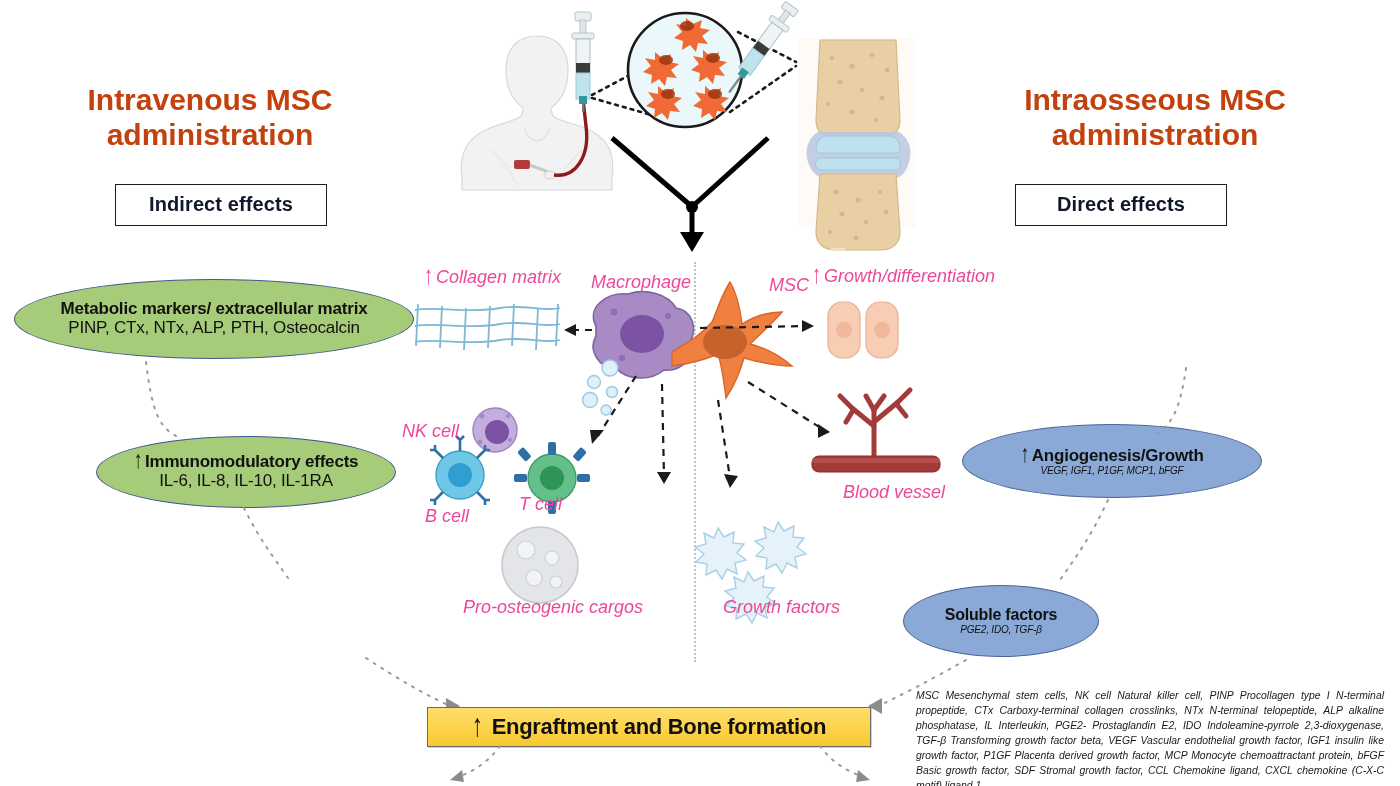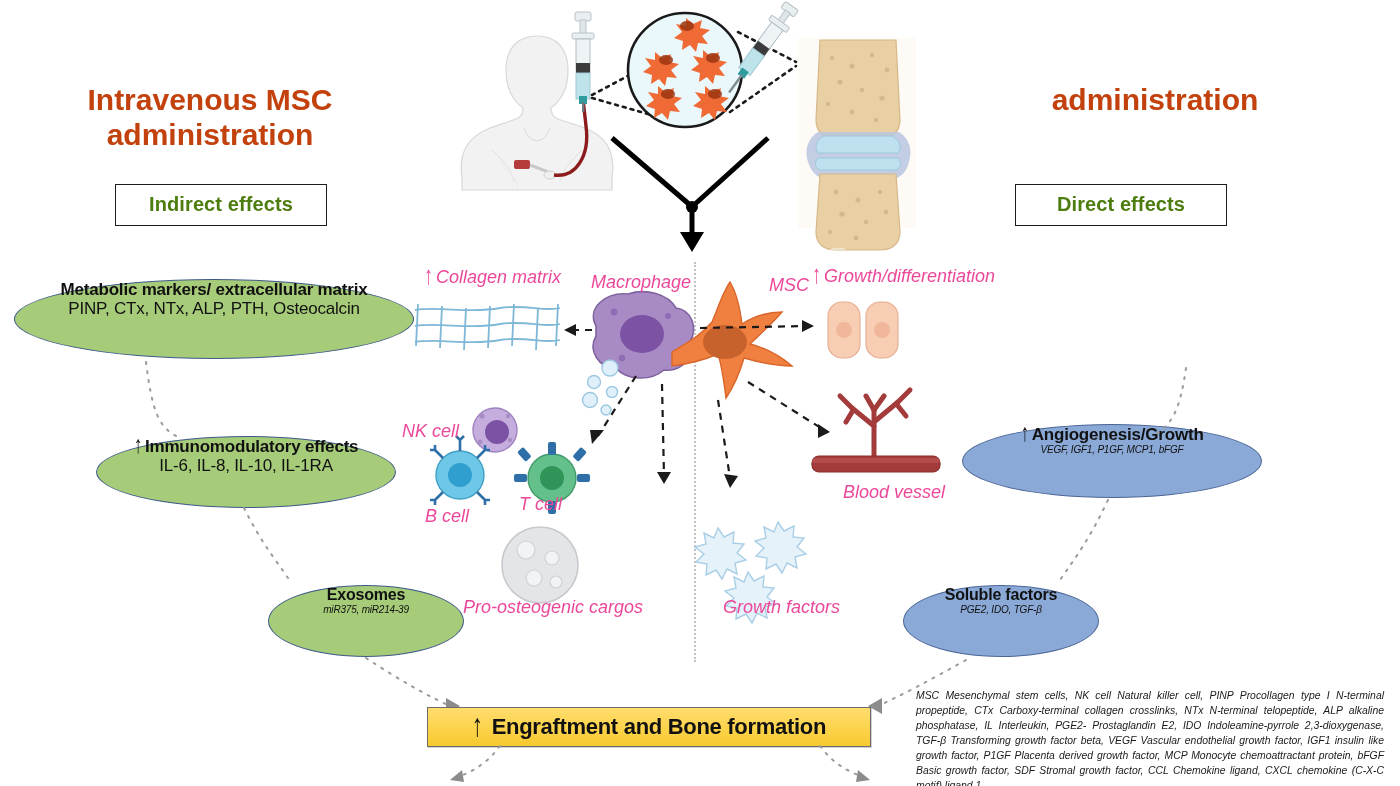--- a/index.html
+++ b/index.html
@@ -4,24 +4,24 @@
 <style>
   html,body{margin:0;padding:0;background:#ffffff;}
   body{width:1400px;height:786px;position:relative;overflow:hidden;
        font-family:"Liberation Sans",sans-serif;color:#111;}
   .fig{position:absolute;left:0;top:0;width:1400px;height:786px;}
   .abs{position:absolute;}
 
   
   .hdr{font-size:30px;font-weight:bold;color:#c2410c;line-height:1.18;text-align:center;}
   .effbox{border:1.6px solid #1d1d1d;background:#fff;font-size:20px;font-weight:bold;
-          color:#4d7c0f;text-align:center;padding:8px 0 9px 0;letter-spacing:.1px;}
-
-  
-  .ell{display:flex;flex-direction:column;align-items:center;
+          color:#0f172a;text-align:center;padding:8px 0 9px 0;letter-spacing:.1px;}
+
+  
+  .ell{display:flex;flex-direction:column;align-items:center;justify-content:center;
        text-align:center;border-radius:50%;box-sizing:border-box;}
   .ell.green{background:#a6cb79;border:1.4px solid #3f5a8a;}
   .ell.blue{background:#8aa9d6;border:1.4px solid #4a6596;}
   .ell .t1{font-weight:bold;font-size:17px;line-height:1.12;letter-spacing:-.2px;}
   .ell .t2{font-size:17px;line-height:1.18;letter-spacing:-.2px;}
   .ell .t1.sm{font-size:16px;}
   .ell .t2.sm{font-size:10px;font-style:italic;}
   .upw{display:inline-block;font-weight:bold;transform:scaleY(1.45);margin-right:3px;
        position:relative;top:-1px;}
 
@@ -153,20 +153,21 @@
     <path d="M 280 232 L 304 232 L 292 252 Z" fill="#000"></path>
   </svg>
 
   <div class="abs hdr" style="left:60px;top:82px;width:300px;">
     <div>Intravenous MSC</div>
     <div>administration</div>
   </div>
   <div class="abs effbox" style="left:115px;top:184px;width:210px;">Indirect effects</div>
 
   <div class="abs hdr" style="left:1005px;top:82px;width:300px;">
+    <div>Intraosseous MSC</div>
     <div>administration</div>
   </div>
   <div class="abs effbox" style="left:1015px;top:184px;width:210px;">Direct effects</div>
 
   <div class="abs" style="left:694px;top:262px;width:0;height:400px;border-left:2.5px dotted #c2c2c2;"></div>
 
   <svg class="abs" style="left:400px;top:250px;" width="620" height="420">
 
     <g stroke="#7fb8d6" stroke-width="1.8" fill="none">
       <path d="M 15 60 C 40 56 70 64 100 58 C 125 54 145 62 160 58"></path>
@@ -324,24 +325,20 @@
     <div class="t2">PINP, CTx, NTx, ALP, PTH, Osteocalcin</div>
   </div>
 
   <div class="abs ell green" style="left:96px;top:436px;width:300px;height:72px;">
     <div class="t1">
       <span class="upw">↑</span><span>Immunomodulatory effects</span>
     </div>
     <div class="t2">IL-6, IL-8, IL-10, IL-1RA</div>
   </div>
 
-  <div class="abs ell green" style="left:268px;top:585px;width:196px;height:72px;">
-    <div class="t1 sm">Exosomes</div>
-    <div class="t2 sm">miR375, miR214-39</div>
-  </div>
 
 
   <div class="abs ell blue" style="left:962px;top:424px;width:300px;height:74px;">
     <div class="t1">
       <span class="upw">↑</span><span>Angiogenesis/Growth</span>
     </div>
     <div class="t2 sm">VEGF, IGF1, P1GF, MCP1, bFGF</div>
   </div>
 
   <div class="abs ell blue" style="left:903px;top:585px;width:196px;height:72px;">

